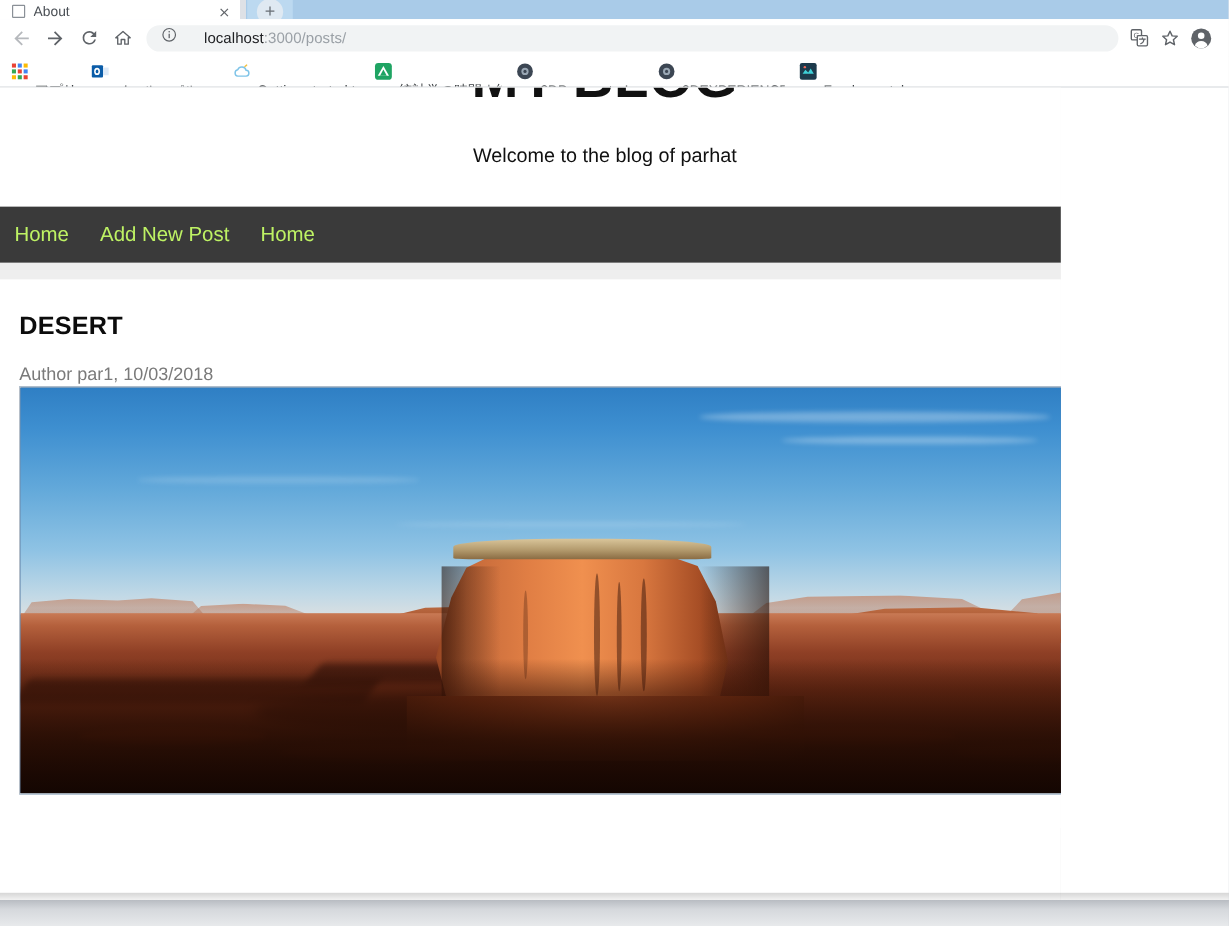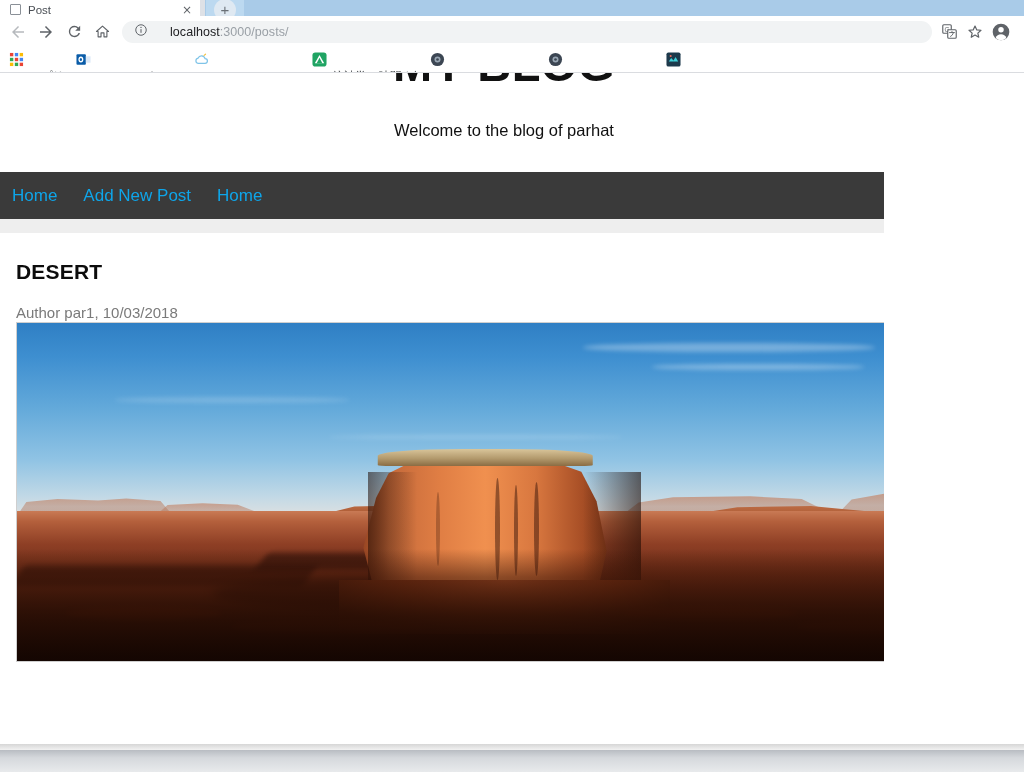--- a/index.html
+++ b/index.html
@@ -176,21 +176,21 @@
   
   #site-nav {
     width: 100%;
     height: 47px;
     background: #3a3a3a;
     display: flex; align-items: center;
     padding-left: 12px;
     gap: 26px;
   }
   #site-nav a {
-    color: #0ea5e9;
+    color: #bef264;
     font-size: 17px;
     text-decoration: none;
     line-height: 20px;
   }
 
   #nav-gap { width: 100%; height: 14px; background: #eeeeee; }
 
   
   #post-card {
     width: 100%;
@@ -303,21 +303,21 @@
 </style>
 </head>
 <body>
 
 <div id="browser-window">
 
   <div id="tab-strip">
     <div class="bg-dark"></div>
     <div id="tab-active">
       <span class="tab-favicon"></span>
-      <span class="tab-title">Post</span>
+      <span class="tab-title">About</span>
       <span id="tab-close">×</span>
     </div>
     <div id="new-tab-button">
       <span class="plus-circle">+</span>
     </div>
   </div>
 
   <div id="toolbar">
     <div class="nav-btn">
       <svg width="18" height="18" viewBox="0 0 24 24">

